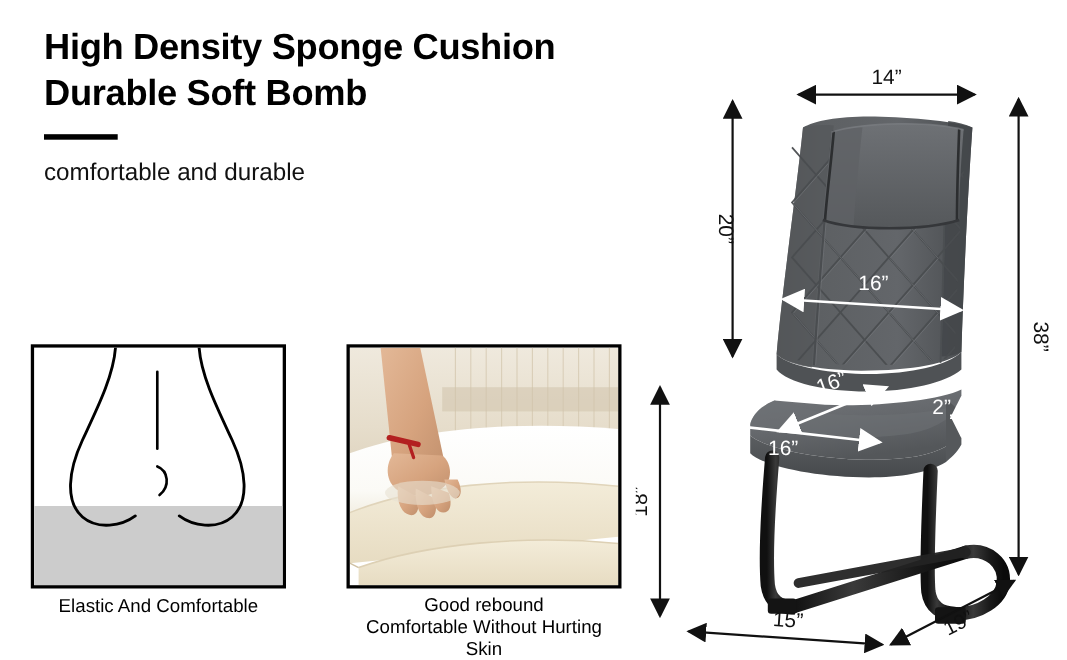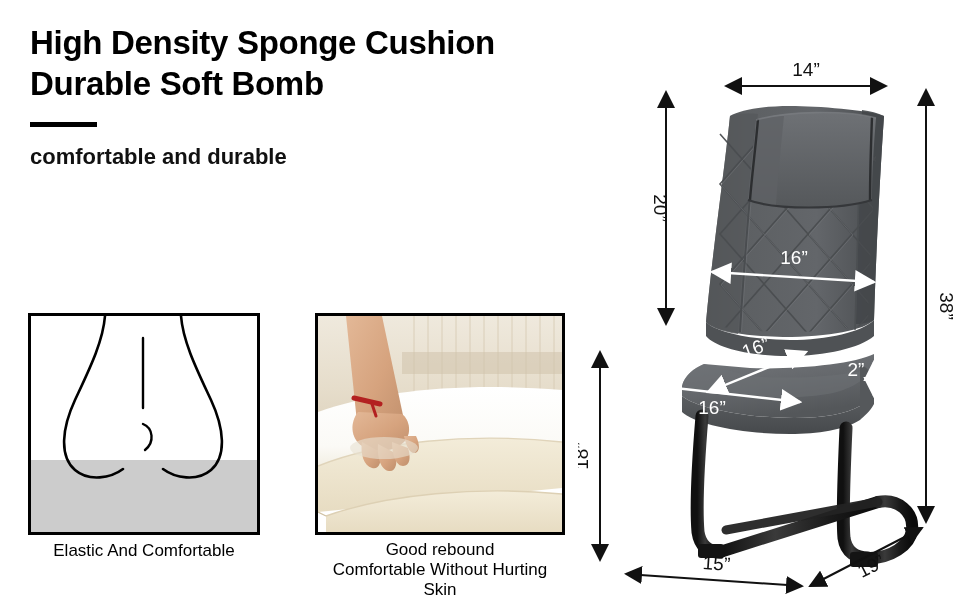--- a/index.html
+++ b/index.html
@@ -13,42 +13,42 @@
     height: 600px;
     position: relative;
     overflow: hidden;
     font-family: "Liberation Sans", sans-serif;
     color: #000000;
   }
 
   
   #header-block {
     position: absolute;
-    left: 30px;
+    left: 40px;
     top: 22px;
     width: 660px;
   }
   #headline {
     font-size: 33px;
     font-weight: bold;
     line-height: 1.25;
     letter-spacing: -0.3px;
     color: #000;
     white-space: pre-line;
     margin: 0;
   }
   #header-rule {
     width: 67px;
     height: 5px;
     background: #000;
     margin-top: 17px;
   }
   #subheadline {
     font-size: 22px;
-    font-weight: bold;
+    font-weight: normal;
     color: #111;
     margin-top: 17px;
     line-height: 1.2;
   }
 
   
   .panel {
     position: absolute;
   }
   .panel-frame {

